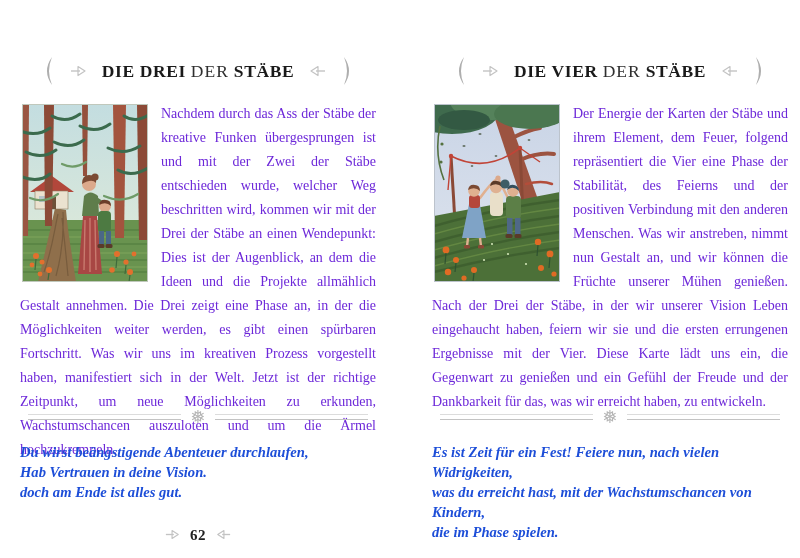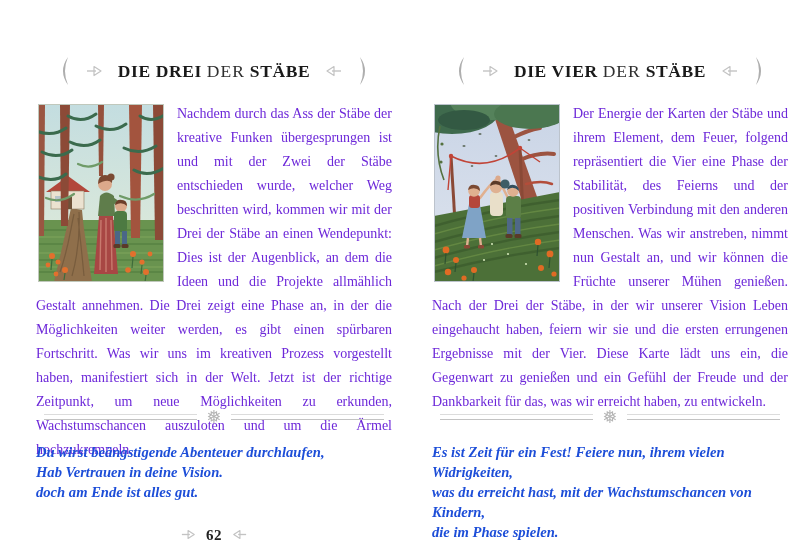--- a/index.html
+++ b/index.html
@@ -1,21 +1,21 @@
 <!DOCTYPE html>
 <html lang="de"><head>
 <meta charset="utf-8">
 <style>
   html,body{margin:0;padding:0;}
   body{
     width:800px;height:558px;background:#ffffff;position:relative;overflow:hidden;
     font-family:"Liberation Serif", serif;
   }
   .page{position:absolute;top:54px;width:356px;}
-  #page-left{left:36px;}
+  #page-left{left:20px;}
   #page-right{left:432px;}
 
   .page-header{display:flex;align-items:center;justify-content:center;height:34px;margin-bottom:14px;}
   .crescent{display:flex;align-items:center;}
   .title-arrow{margin:0 15px;display:flex;align-items:center;}
   .chapter-title{font-size:17.5px;font-weight:700;letter-spacing:.6px;color:#1a1a1a;white-space:nowrap;}
   .chapter-title .mid{font-weight:400;color:#2f2f2f;letter-spacing:1px;margin:0 5px;}
 
   .page-body{font-size:14px;line-height:24px;text-align:justify;color:#6d28d9;height:280px;hyphens:auto;}
   .card{float:left;width:126px;height:178px;margin:2px 13px 4px 2px;display:block;}
@@ -288,18 +288,18 @@
     <div class="body-text">Der Energie der Karten der Stäbe und ihrem Element, dem Feuer, folgend repräsentiert die Vier eine Phase der Stabilität, des Feierns und der positiven Verbindung mit den anderen Menschen. Was wir anstreben, nimmt nun Gestalt an, und wir können die Früchte unserer Mühen genießen. Nach der Drei der Stäbe, in der wir unserer Vision Leben eingehaucht haben, feiern wir sie und die ersten errungenen Ergebnisse mit der Vier. Diese Karte lädt uns ein, die Gegenwart zu genießen und ein Gefühl der Freude und der Dankbarkeit für das, was wir erreicht haben, zu entwickeln.</div>
   </div>
 
   <div class="divider">
     <span class="line"></span>
     <span class="snowflake">❅</span>
     <span class="line"></span>
   </div>
 
   <div class="quote">
-    <div>Es ist Zeit für ein Fest! Feiere nun, ihrem vielen Widrigkeiten,</div>
+    <div>Es ist Zeit für ein Fest! Feiere nun, nach vielen Widrigkeiten,</div>
     <div>was du erreicht hast, mit der Wachstumschancen von Kindern,</div>
     <div>die im Phase spielen.</div>
   </div>
 
 </section>
 
 </body></html>

